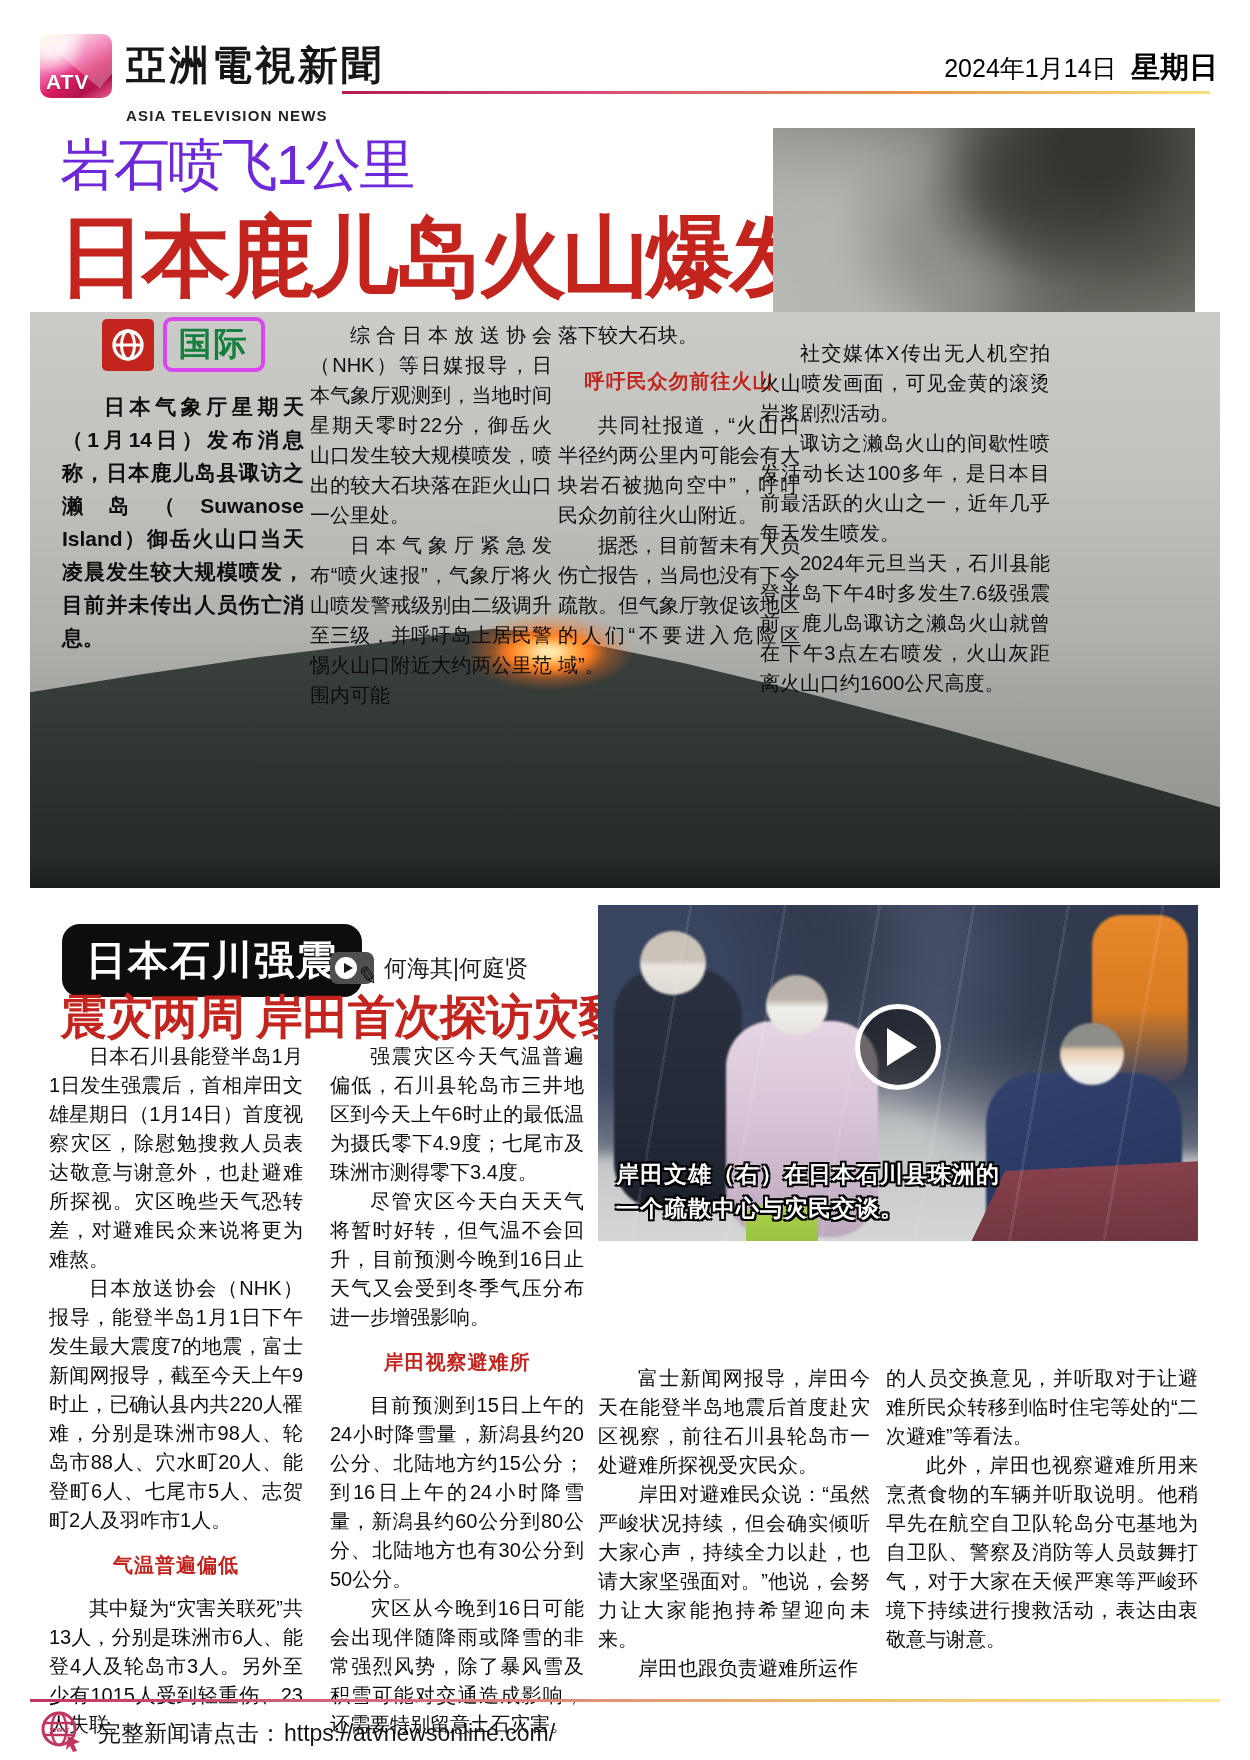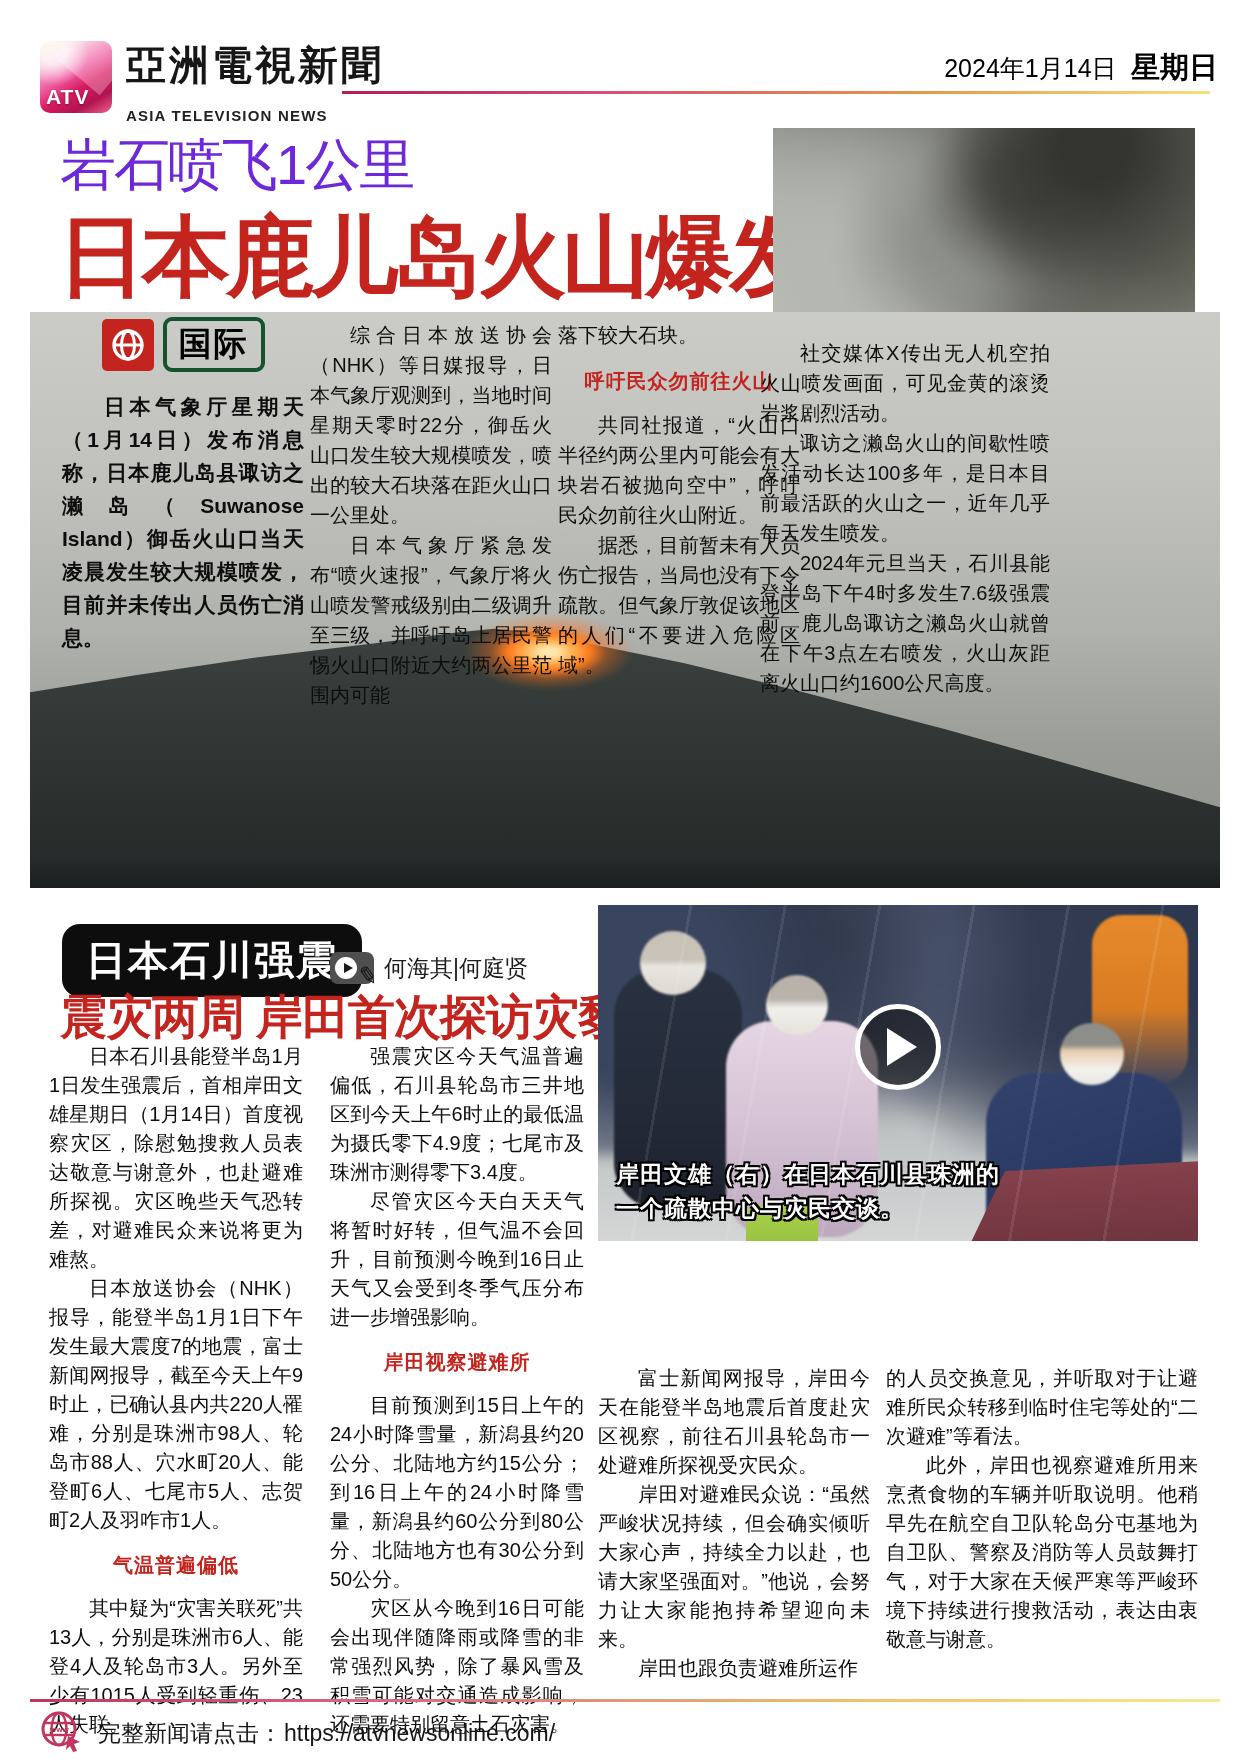--- a/index.html
+++ b/index.html
@@ -5,26 +5,25 @@
   * { margin:0; padding:0; box-sizing:border-box; }
   html,body { background:#e9e9e9; }
   .page {
     position:relative; width:1250px; height:1760px; margin:0 auto;
     background:#ffffff; overflow:hidden;
     font-family:"Liberation Sans", sans-serif; color:#111;
   }
 
   
   .atv-logo {
-    position:absolute; left:40px; top:34px; width:72px; height:72px; border-radius:10px;
+    position:absolute; left:40px; top:34px; width:72px; height:64px; border-radius:10px;
     background:
       radial-gradient(circle at 20% 15%, rgba(255,255,255,.75) 0 14%, transparent 40%),
       linear-gradient(150deg,#ffe9a8 0%, #f9c0d8 22%, #ef5aa0 45%, #d81b60 62%, #b11350 80%, #f06292 100%);
     overflow:hidden;
-    margin-top:7px;
   }
   .atv-logo .facet { position:absolute; width:60px; height:60px; background:rgba(255,255,255,.28);
     transform:rotate(40deg); left:26px; top:-18px; }
   .atv-logo span { position:absolute; left:6px; bottom:4px; color:#fff; font-weight:bold;
     font-size:21px; letter-spacing:1px; text-shadow:0 1px 2px rgba(0,0,0,.35); }
   .brand { position:absolute; left:126px; top:38px; }
   .brand-zh { font-size:40px; font-weight:bold; color:#161616; letter-spacing:3px; }
   .brand-en { font-size:15px; font-weight:bold; color:#222; letter-spacing:1.2px; margin-top:14px; }
   .issue-date { position:absolute; right:32px; top:48px; white-space:nowrap; }
   .issue-date .d { font-size:25px; color:#000; }
@@ -70,21 +69,21 @@
   .s1col p.noindent { text-indent:0; }
   .col1 { left:62px;  top:315px; width:242px; }
   .col2 { left:310px; top:320px; width:242px; }
   .col3 { left:558px; top:320px; width:242px; }
   .col4 { left:760px; top:338px; width:290px; }
   .lead { font-weight:bold; font-size:21px !important; line-height:33px !important; }
 
   .intl-badge { display:flex; align-items:center; justify-content:center; gap:9px; margin:2px 0 18px 0; }
   .intl-badge .globe-sq { width:52px; height:52px; background:#c3241e; border-radius:5px;
     display:flex; align-items:center; justify-content:center; }
-  .intl-badge .label { border:4px solid #14532d; border-radius:9px; color:#000000;
+  .intl-badge .label { border:4px solid #d946ef; border-radius:9px; color:#15803d;
     font-size:33px; font-weight:bold; padding:1px 12px; letter-spacing:2px; }
 
   .subhead { color:#c3241e; font-weight:bold; font-size:27px; text-align:center;
     text-indent:0 !important; margin:16px 0 14px 0; letter-spacing:1px; }
 
   
   .s2-badge { position:absolute; left:62px; top:924px; background:#0d0d0d; color:#fff;
     font-size:40px; font-weight:bold; padding:9px 24px; border-radius:18px; letter-spacing:2px; }
   .byline { position:absolute; left:330px; top:952px; display:flex; align-items:center; gap:10px; }
   .vid-icon { position:relative; width:44px; height:32px; background:#4f4f4f; border-radius:8px; }

